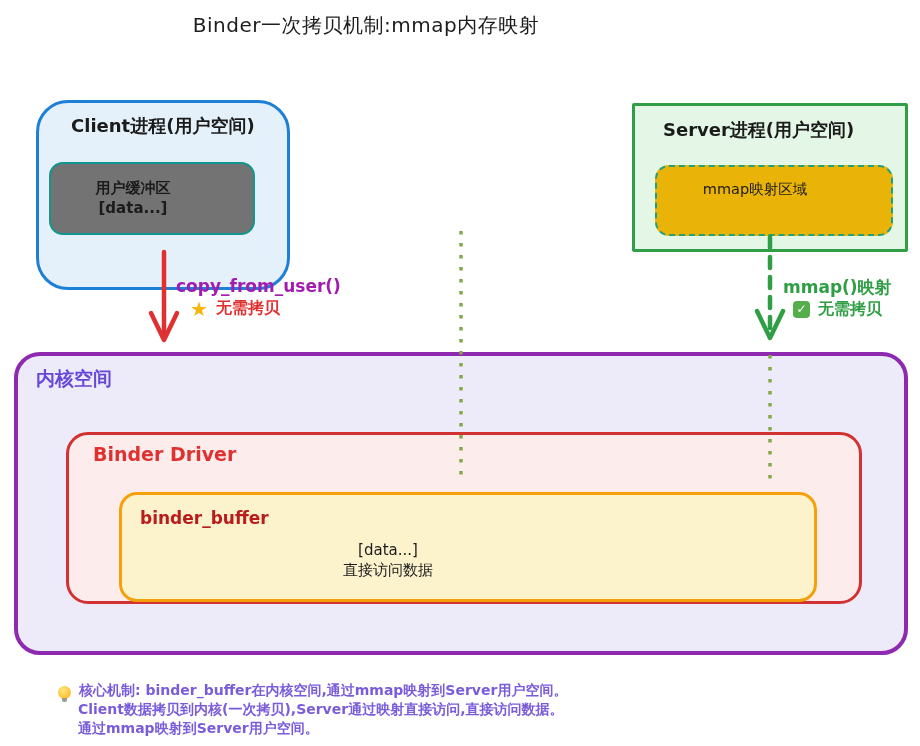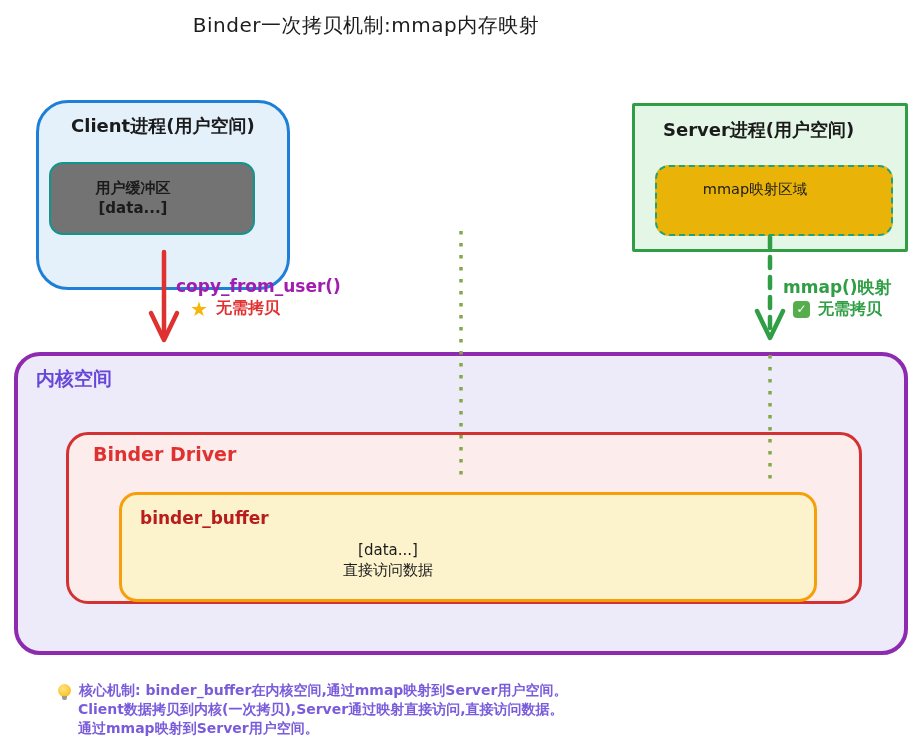--- a/index.html
+++ b/index.html
@@ -56,21 +56,21 @@
   .mmap-label { left:783px; top:276px; font-size:17px; font-weight:600; color:#2f9e44; }
   .mmap-badge { left:793px; top:299px; display:flex; align-items:center; gap:8px;
     font-size:16px; font-weight:600; color:#2f9e44; }
   .checkbox { width:17px; height:17px; background:#56ad4c; border-radius:4px;
     display:flex; align-items:center; justify-content:center;
     color:#ffffff; font-size:12px; font-weight:700; line-height:17px; }
 
   
   .note { left:58px; top:681px; width:640px; font-size:14px; line-height:19px;
     color:#7a5cdb; font-weight:600; }
-  .note-row1 { display:flex; align-items:flex-start; gap:8px; }
+  .note-row1 { display:flex; align-items:center; gap:8px; }
   .note-indent { margin-left:20px; }
   .bulb { position:relative; display:inline-block; width:13px; height:13px; margin-top:3px;
     background:radial-gradient(circle at 40% 35%, #ffe680, #fab005); border-radius:50%; flex:0 0 13px; }
   .bulb-base { position:absolute; left:4px; bottom:-3px; width:5px; height:4px;
     background:#9b9b9b; border-radius:0 0 2px 2px; }
 
   .overlay { position:absolute; left:0; top:0; width:920px; height:746px;
     pointer-events:none; z-index:10; }
 </style>
 </head>

